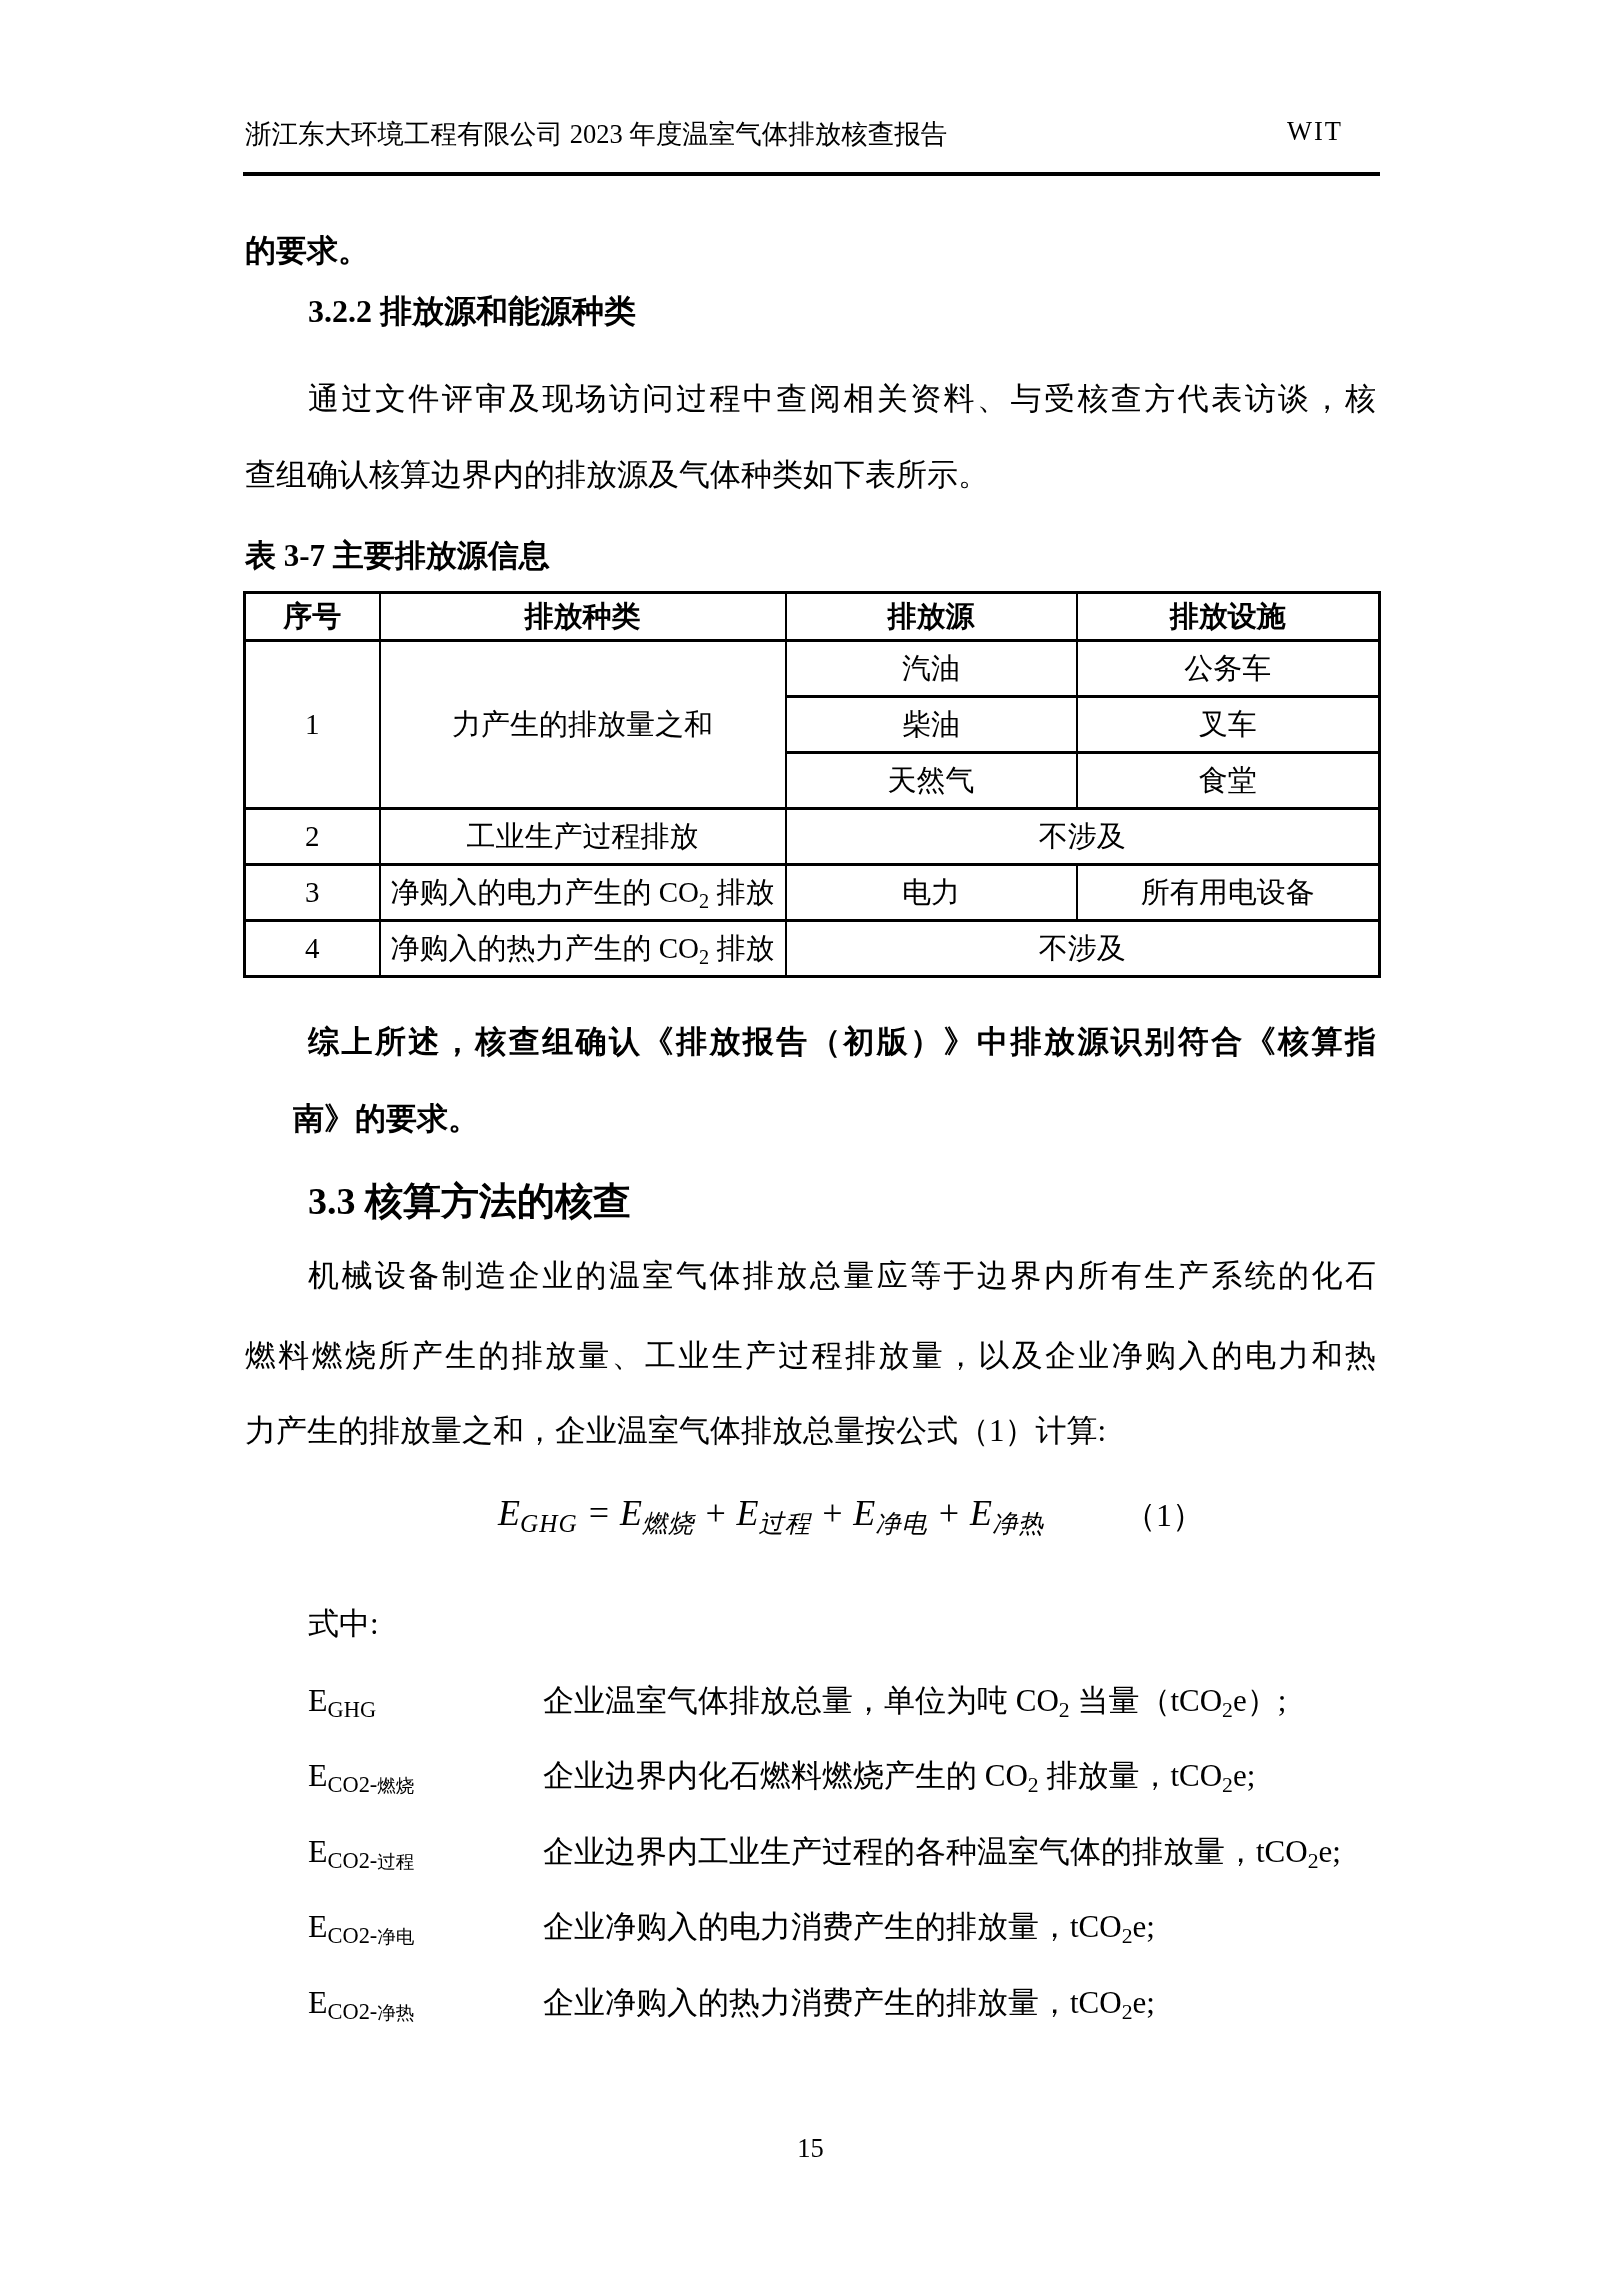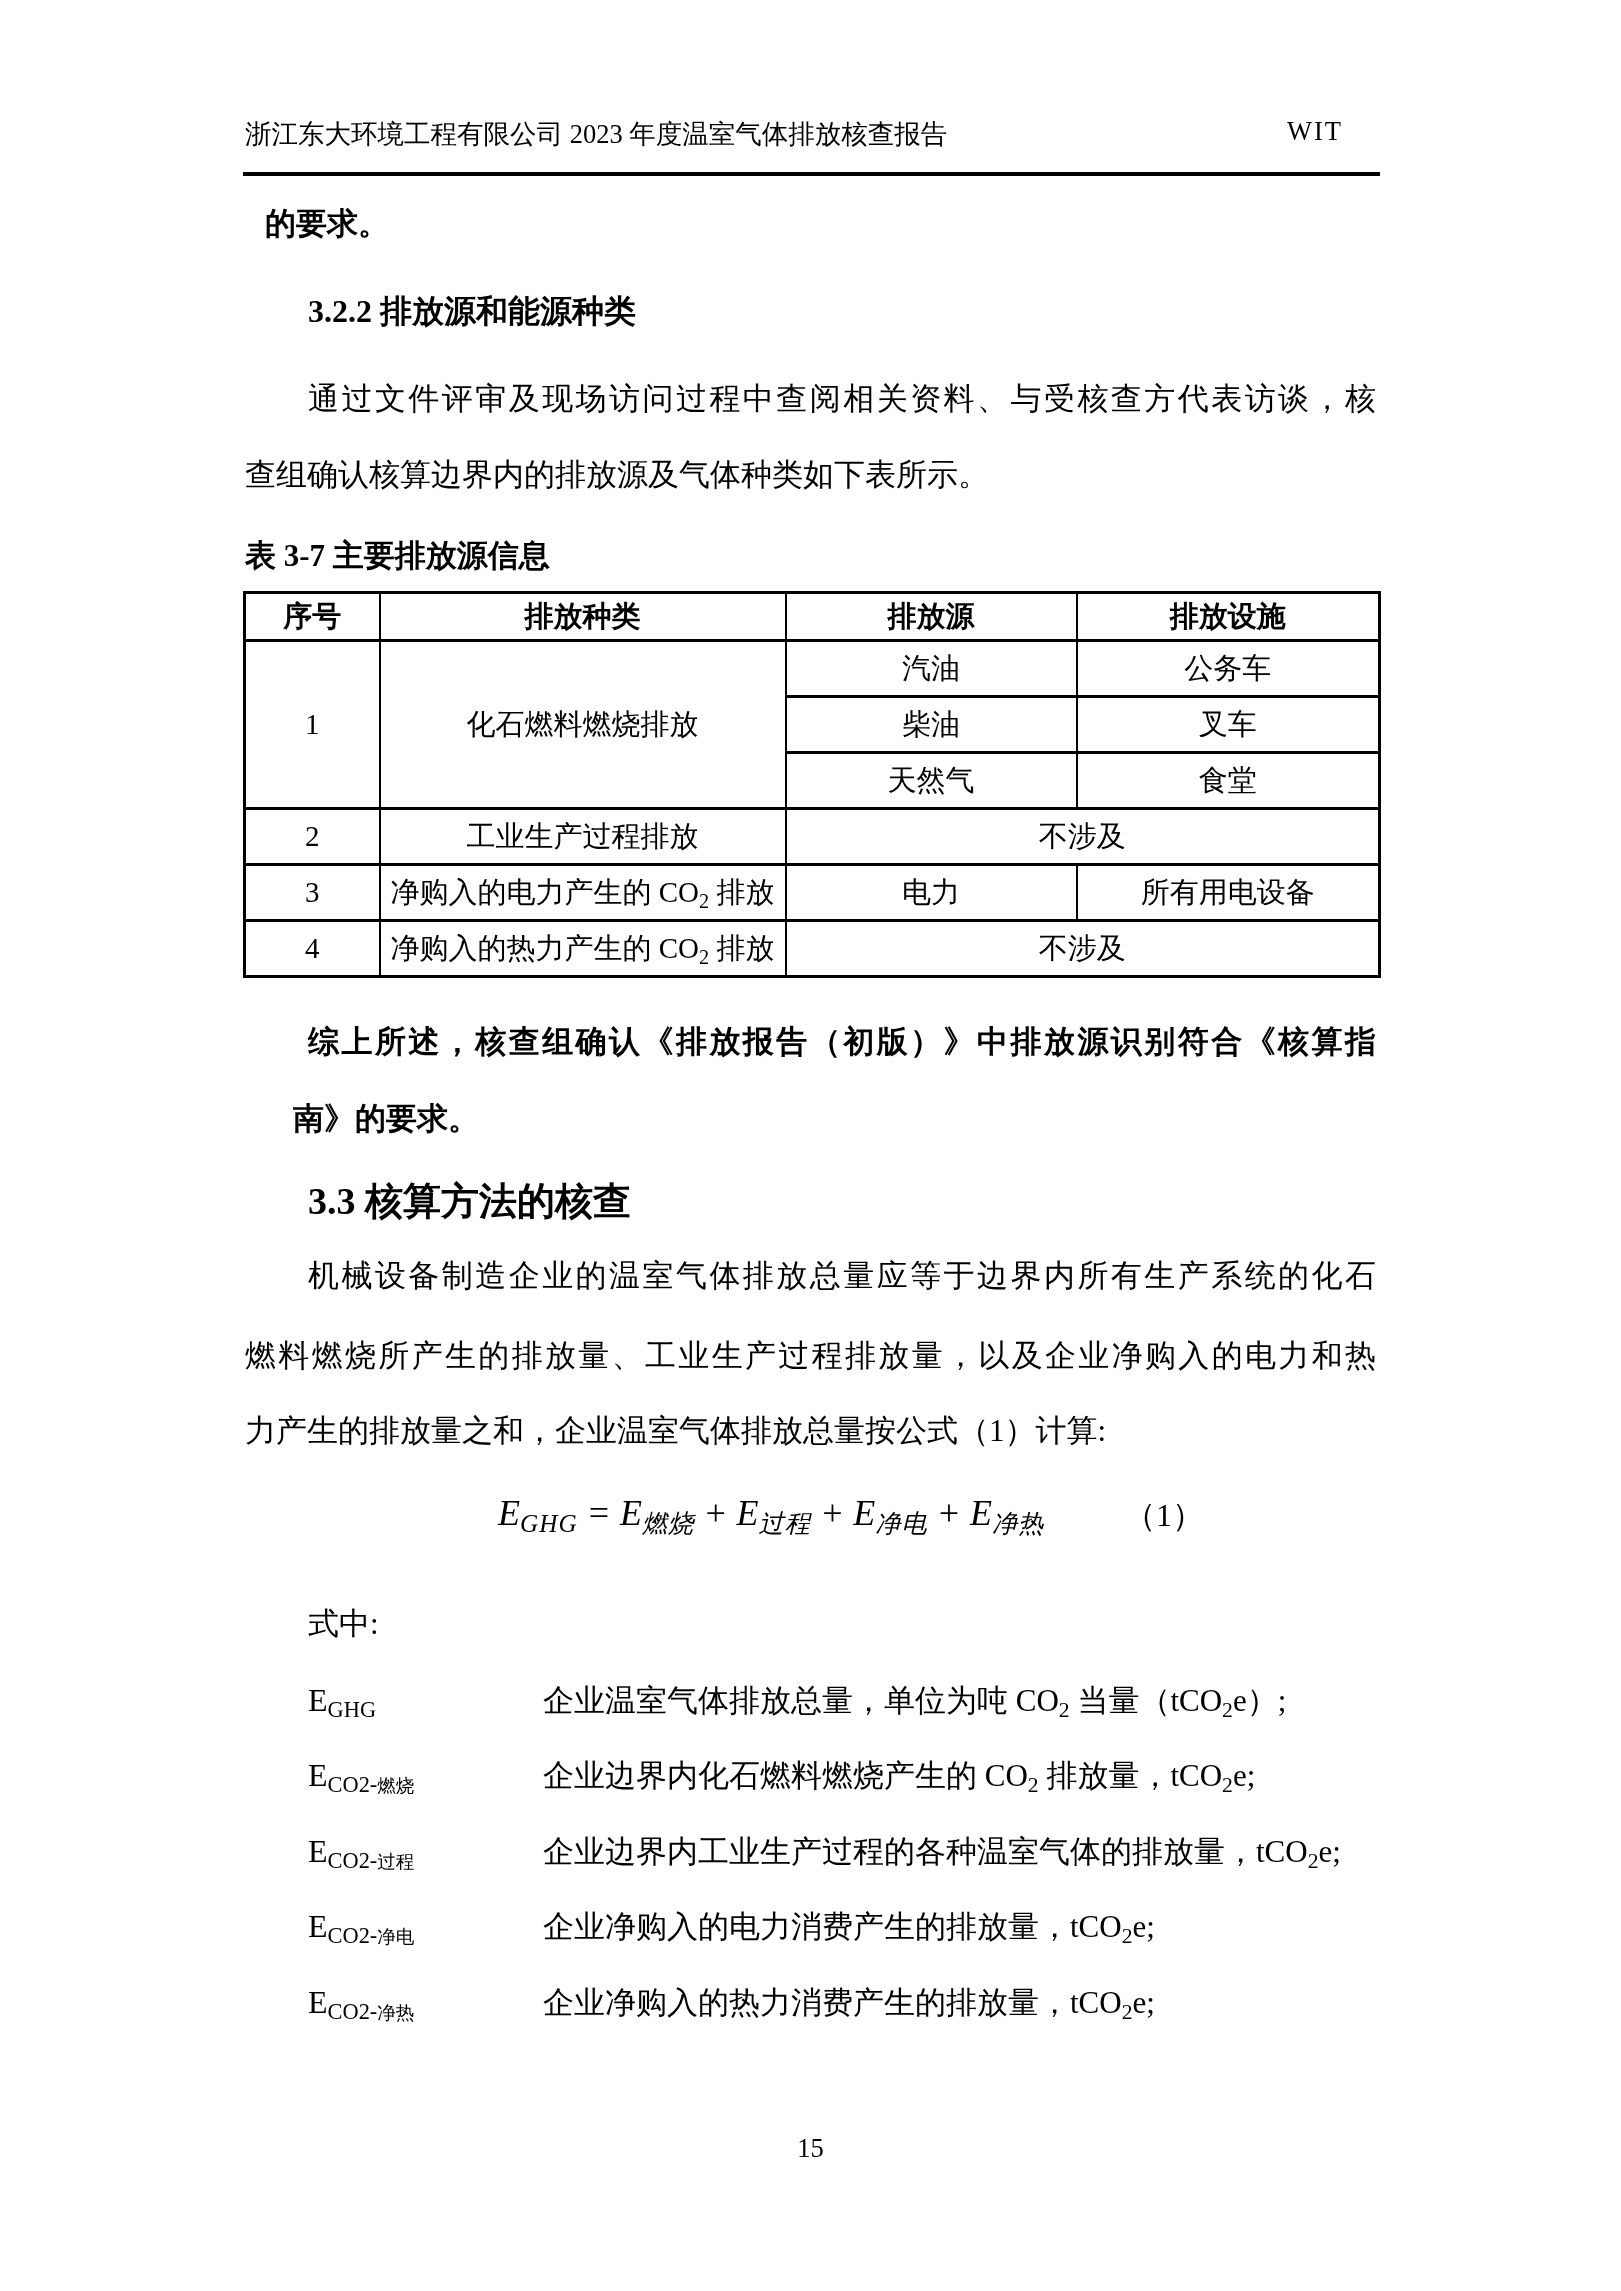--- a/index.html
+++ b/index.html
@@ -67,21 +67,21 @@
 <body>
 
 <div class="page">
 
   <div class="pageheader">
     <span class="left">浙江东大环境工程有限公司 2023 年度温室气体排放核查报告</span>
     <span class="right">WIT</span>
   </div>
   <div class="rule"></div>
 
-  <div class="abs content line bold" style="top:204px;margin-left:20px;">的要求。</div>
+  <div class="abs content line bold" style="top:231px;">的要求。</div>
 
   <div class="abs content h322" style="top:290px; padding-left:63px;">3.2.2 排放源和能源种类</div>
 
   <div class="abs content line jfull indent" style="top:379px;">通过文件评审及现场访问过程中查阅相关资料、与受核查方代表访谈，核</div>
   <div class="abs content line" style="top:455px;">查组确认核算边界内的排放源及气体种类如下表所示。</div>
 
   <div class="abs content caption center" style="top:535px;">表 3-7 主要排放源信息</div>
 
   <table class="emission">
     <colgroup>
@@ -92,21 +92,21 @@
     </colgroup>
     <tbody>
       <tr class="thead">
         <th>序号</th>
         <th>排放种类</th>
         <th>排放源</th>
         <th>排放设施</th>
       </tr>
       <tr class="sub">
         <td rowspan="3">1</td>
-        <td rowspan="3">化石燃料燃烧排放</td>
+        <td rowspan="3">力产生的排放量之和</td>
         <td>汽油</td>
         <td>公务车</td>
       </tr>
       <tr class="sub">
         <td>柴油</td>
         <td>叉车</td>
       </tr>
       <tr class="sub">
         <td>天然气</td>
         <td>食堂</td>

